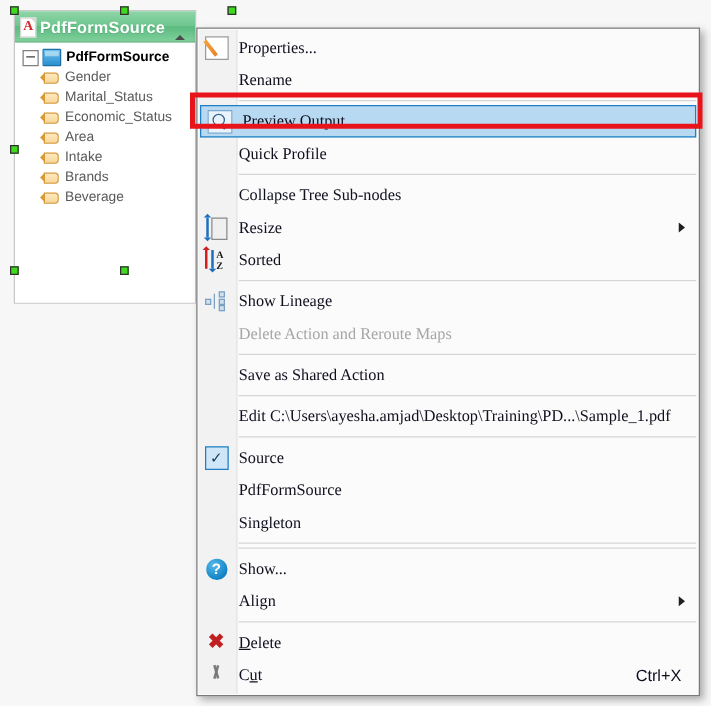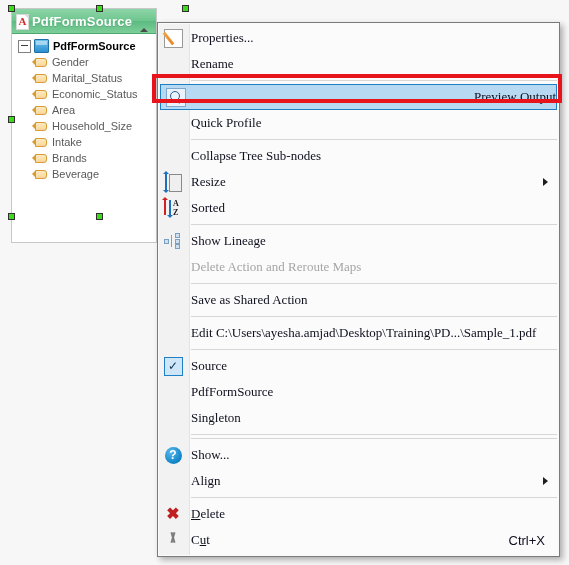--- a/index.html
+++ b/index.html
@@ -242,21 +242,20 @@
     border-top: 4px solid transparent;
     border-bottom: 4px solid transparent;
     border-left: 5px solid #1f1f1f;
   }
   .mi.selected {
     background: #b8d9f2;
     border: 1px solid #1f7fc4;
     box-sizing: border-box;
     margin: 0 2px;
     height: 26px;
-    justify-content: space-between;
   }
   .sep {
     height: 1px;
     background: #d6d6d6;
     margin: 3px 2px 3px 33px;
     position: relative;
     z-index: 2;
   }
 
   
@@ -460,27 +459,20 @@
             <span class="point"></span>
             <span class="tag"></span>
           </span>
         <span class="field-label">Area</span>
       </div>
       <div class="tree-row field-row">
         <span class="field-icon">
             <span class="point"></span>
             <span class="tag"></span>
           </span>
-        <span class="field-label">Household_Size</span>
-      </div>
-      <div class="tree-row field-row">
-        <span class="field-icon">
-            <span class="point"></span>
-            <span class="tag"></span>
-          </span>
         <span class="field-label">Intake</span>
       </div>
       <div class="tree-row field-row">
         <span class="field-icon">
             <span class="point"></span>
             <span class="tag"></span>
           </span>
         <span class="field-label">Brands</span>
       </div>
       <div class="tree-row field-row">

